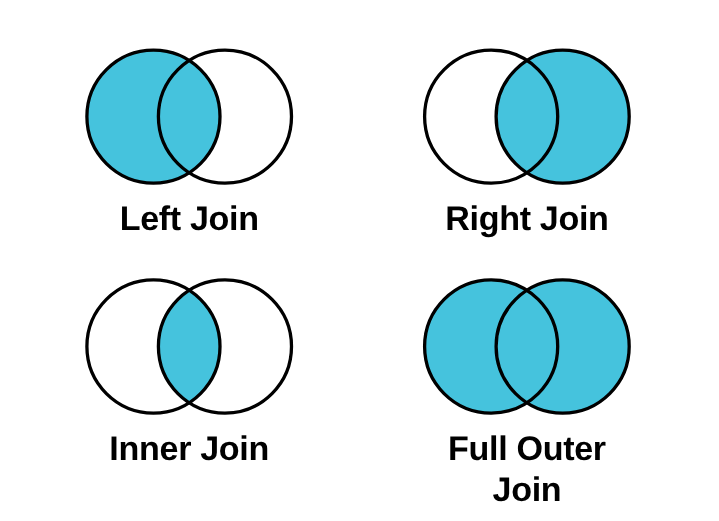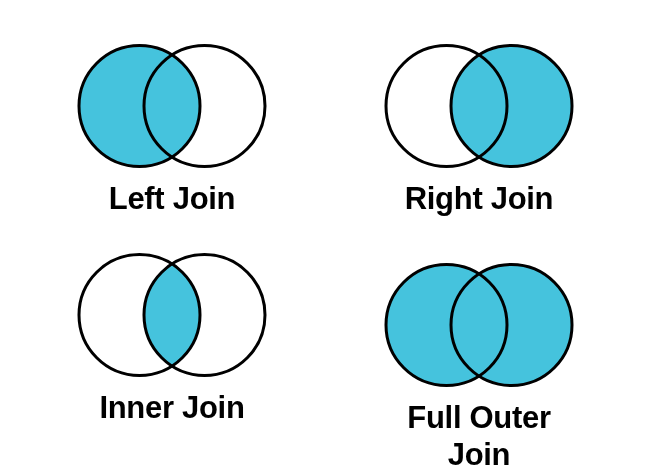--- a/index.html
+++ b/index.html
@@ -37,21 +37,21 @@
     line-height: 37px;
     letter-spacing: -0.3px;
     color: #000000;
     white-space: pre-line;
   }
 
   
   #panel-left-join   { left: 72px;  top: 38px;  width: 200px; }
   #panel-right-join  { left: 379px; top: 38px;  width: 200px; }
   #panel-inner-join  { left: 72px;  top: 247px; width: 200px; }
-  #panel-full-outer  { left: 379px; top: 257px; width: 200px; }
+  #panel-full-outer  { left: 379px; top: 247px; width: 200px; }
 
   #panel-left-join  .label,
   #panel-right-join .label,
   #panel-inner-join .label,
   #panel-full-outer .label { top: 142px; }
 </style>
 </head>
 <body>
 
 <div class="board">

